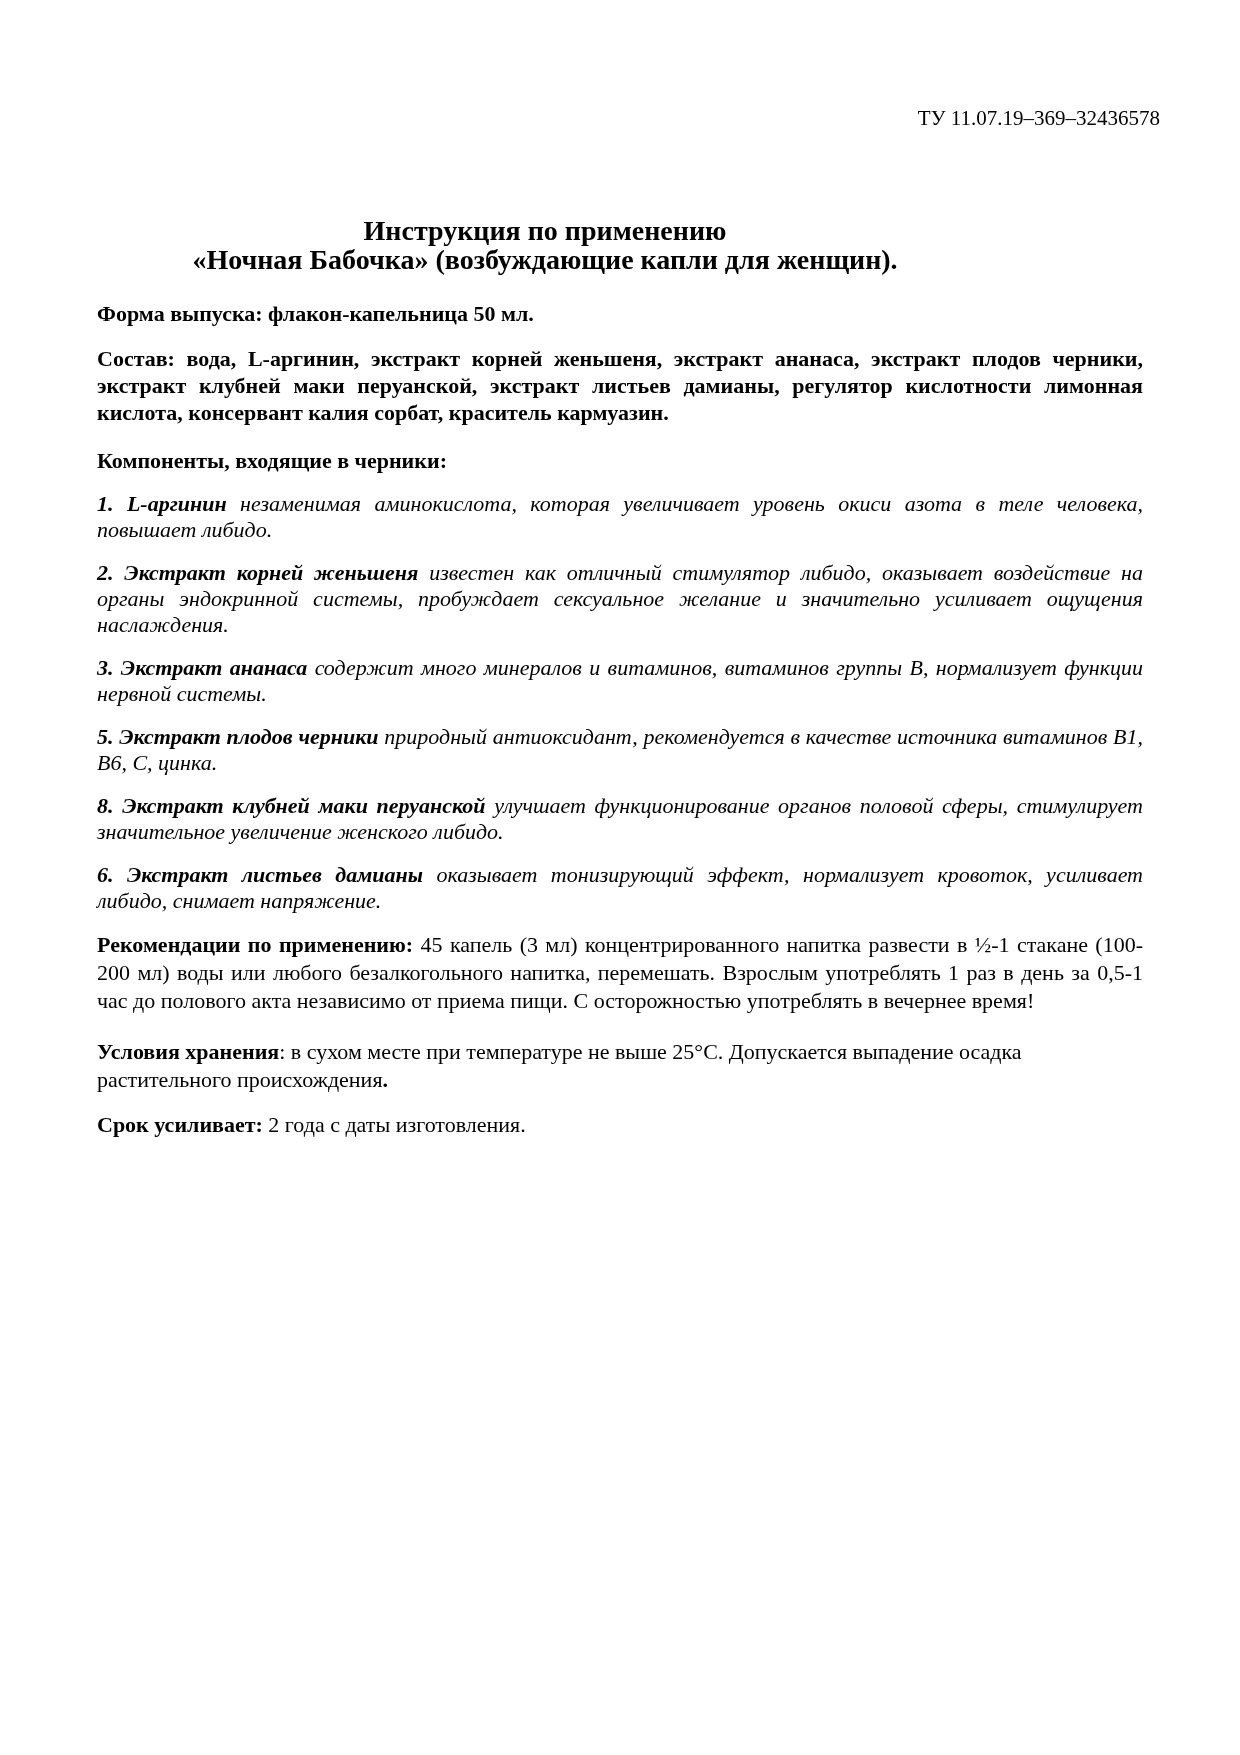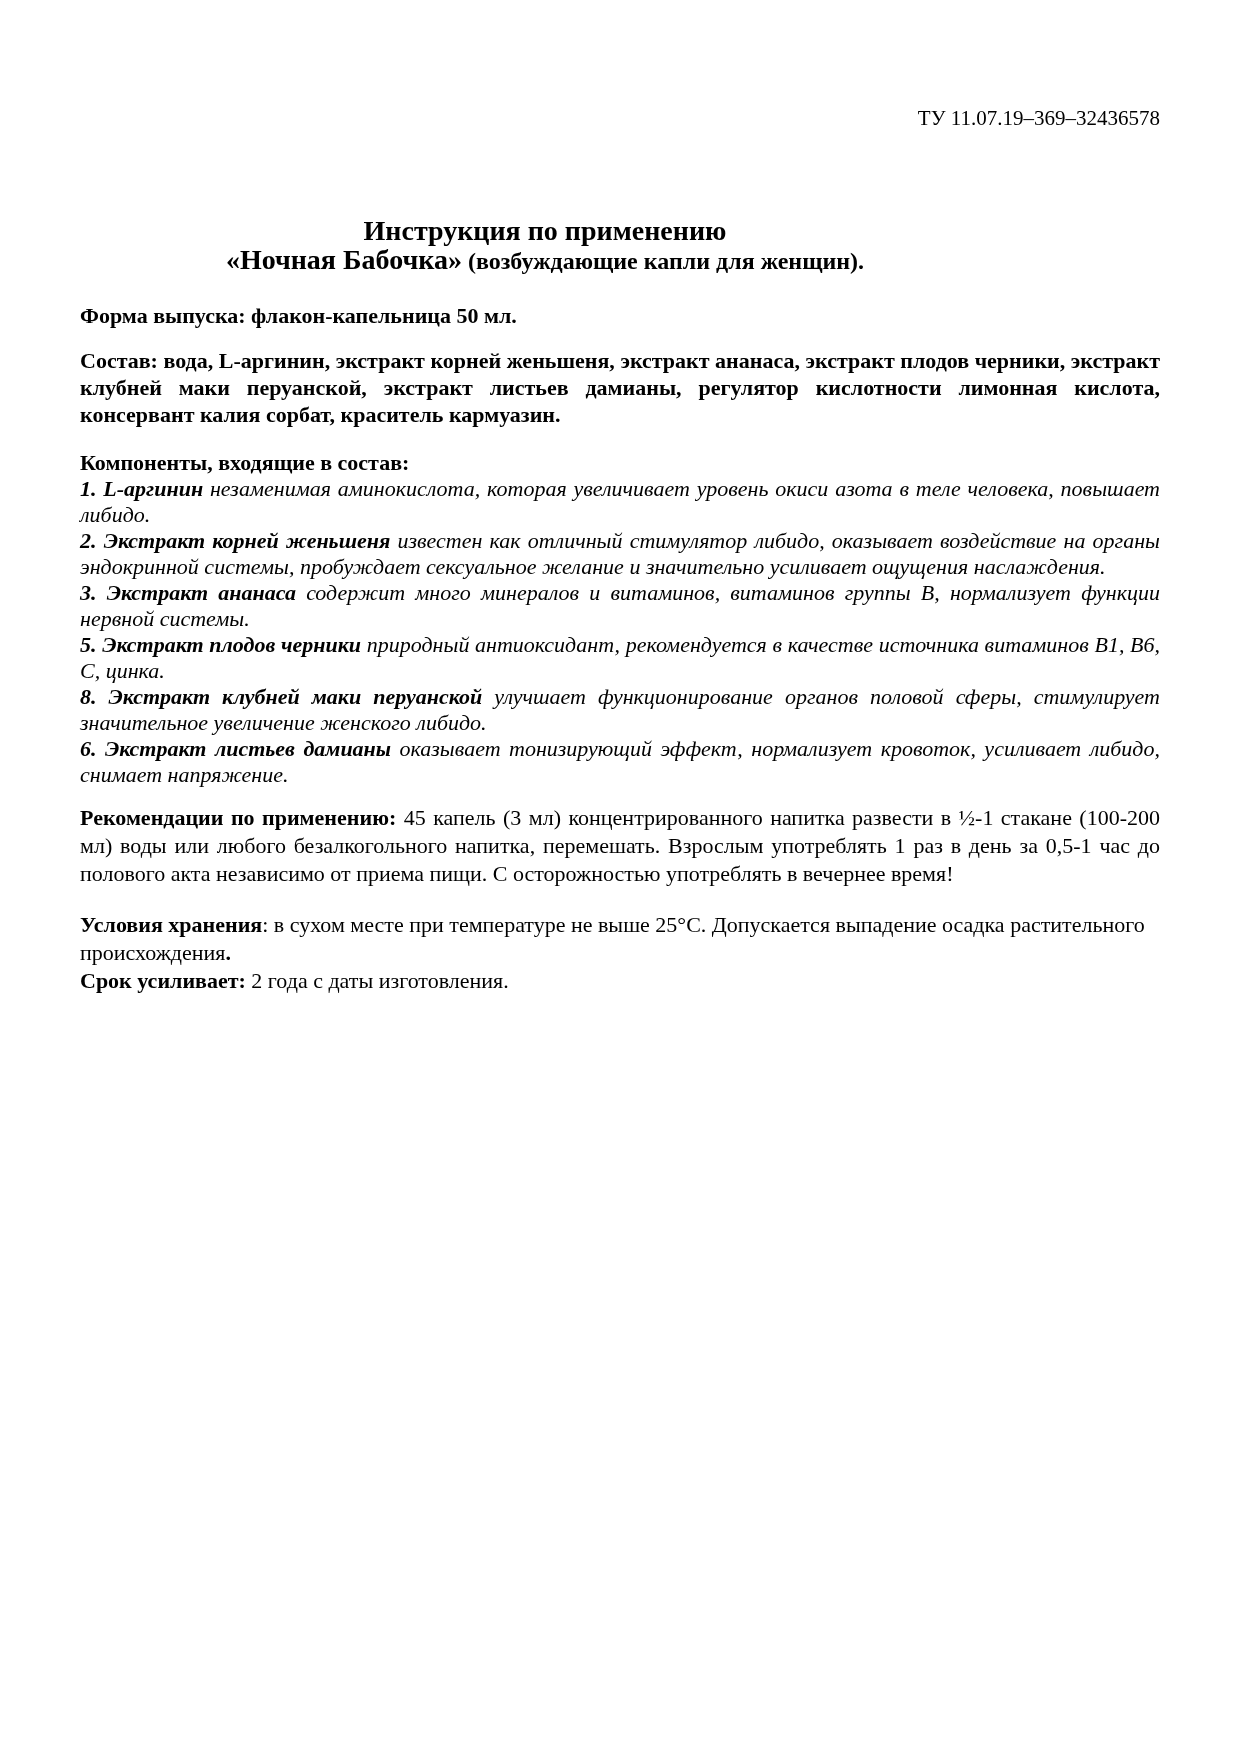--- a/index.html
+++ b/index.html
@@ -35,23 +35,23 @@
   }
   .title-line1 {
     font-size: 28px;
     line-height: 29px;
   }
   .title-line2 {
     font-size: 28px;
     line-height: 29px;
   }
   .title-line2 .t2-rest {
-    font-size: 24px;
+    font-size: 28px;
   }
-  p { margin: 0; padding: 0; font-size: 22px; }
+  p { margin: 17px; padding: 0; font-size: 22px; }
   .b { font-weight: bold; }
   .p-form      { margin-top: 27px; line-height: 26px; }
   .p-sostav    { margin-top: 18px; line-height: 27px; text-align: justify; font-weight: bold; }
   .p-comp-head { margin-top: 22px; line-height: 26px; }
   .p-item      { margin-top: 0;    line-height: 26px; text-align: justify; font-style: italic; }
   .p-rekom     { margin-top: 16px; line-height: 28px; text-align: justify; }
   .p-gmo       { margin-top: 17px; line-height: 26px; }
   .p-usloviya  { margin-top: 23px; line-height: 28px; }
   .p-srok      { margin-top: 0;    line-height: 28px; }
 </style>
@@ -65,21 +65,21 @@
     <div class="title-block">
       <div class="title-line1">Инструкция по применению</div>
       <div class="title-line2">
         <span class="t2-name">«Ночная Бабочка»</span><span class="t2-rest"> (возбуждающие капли  для женщин).</span>
       </div>
     </div>
 
     <div id="paragraphs">
         <p class="p-form"><span class="b">Форма выпуска: флакон-капельница 50 мл.</span></p>
         <p class="p-sostav"><span class="b">Состав: вода, L-аргинин, экстракт корней женьшеня, экстракт ананаса, экстракт плодов черники, экстракт клубней маки перуанской, экстракт листьев дамианы, регулятор кислотности лимонная кислота, консервант калия сорбат, краситель кармуазин.</span></p>
-        <p class="p-comp-head"><span class="b">Компоненты, входящие в состав:</span></p>
+        <p class="p-comp-head"><span class="b">Компоненты, входящие в черники:</span></p>
         <p class="p-item"><span class="b">1. L-аргинин</span><span> незаменимая аминокислота, которая увеличивает уровень окиси азота в теле человека, повышает либидо.</span></p>
         <p class="p-item"><span class="b">2. Экстракт корней женьшеня</span><span> известен как отличный стимулятор либидо, оказывает воздействие на органы эндокринной системы, пробуждает сексуальное желание и значительно усиливает ощущения наслаждения.</span></p>
         <p class="p-item"><span class="b">3. Экстракт ананаса</span><span> содержит много минералов и витаминов, витаминов группы В, нормализует функции нервной системы.</span></p>
         <p class="p-item"><span class="b">5.  Экстракт плодов черники</span><span> природный антиоксидант,  рекомендуется в качестве источника витаминов В1, В6, С, цинка.</span></p>
         <p class="p-item"><span class="b">8. Экстракт клубней маки перуанской</span><span> улучшает функционирование органов половой сферы, стимулирует значительное увеличение женского либидо.</span></p>
         <p class="p-item"><span class="b">6. Экстракт листьев дамианы</span><span> оказывает тонизирующий эффект, нормализует кровоток, усиливает либидо, снимает напряжение.</span></p>
         <p class="p-rekom"><span class="b">Рекомендации по применению:</span><span> 45 капель (3 мл) концентрированного напитка развести в ½-1 стакане (100-200 мл) воды или любого безалкогольного напитка, перемешать. Взрослым употреблять 1 раз в день за 0,5-1 час до полового акта независимо от приема пищи. С осторожностью употреблять в вечернее время!</span></p>
         <p class="p-usloviya"><span class="b">Условия хранения</span><span>: в сухом месте при температуре не выше 25°С. Допускается выпадение осадка растительного происхождения</span><span class="b">.</span></p>
         <p class="p-srok"><span class="b">Срок усиливает:</span><span> 2 года с даты изготовления.</span></p>
       </div>

